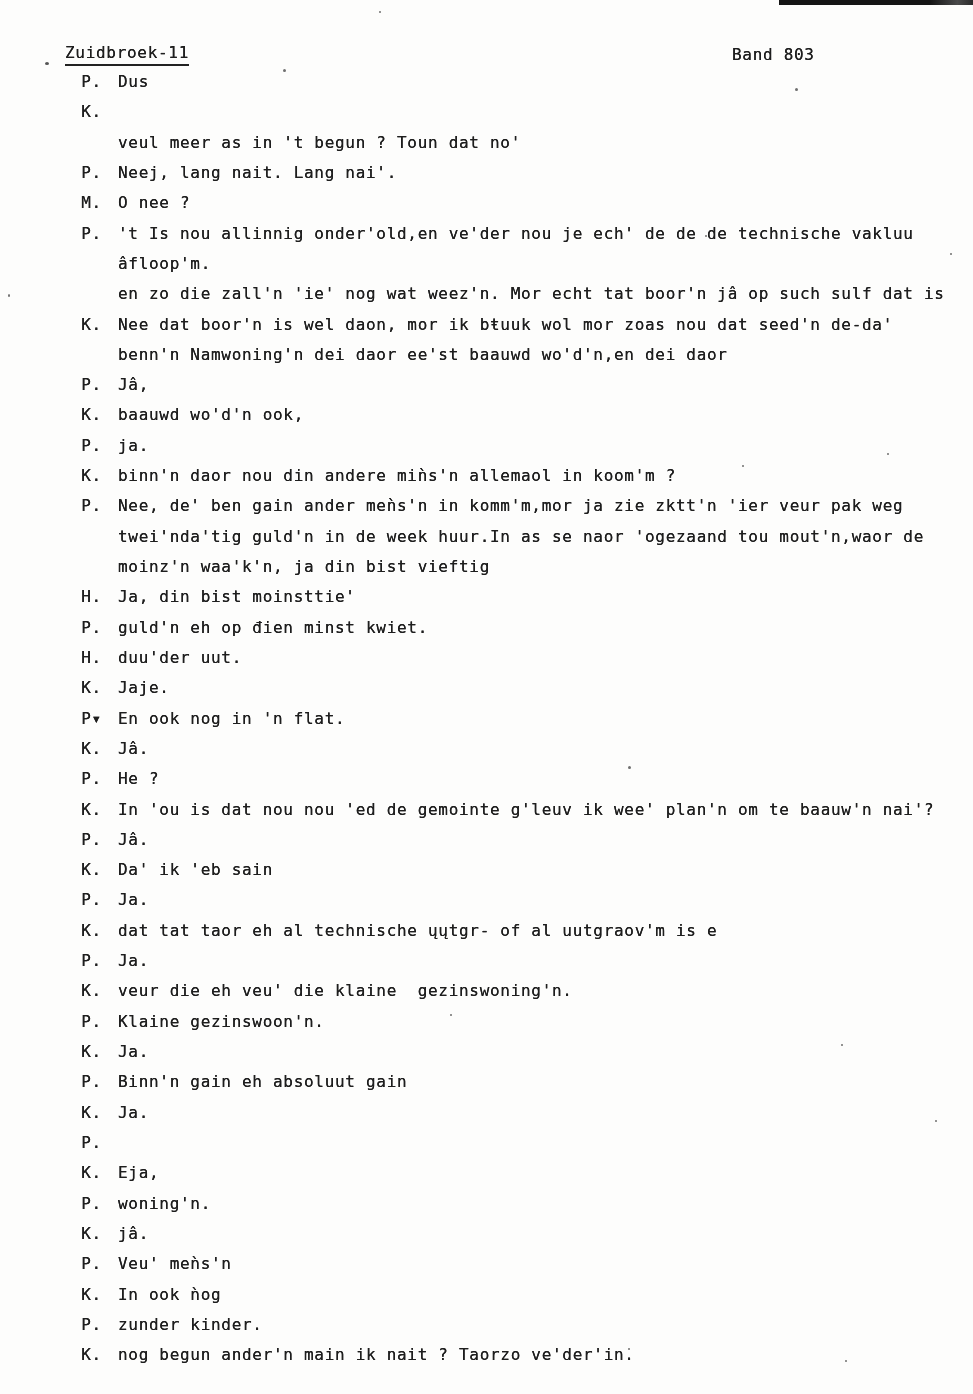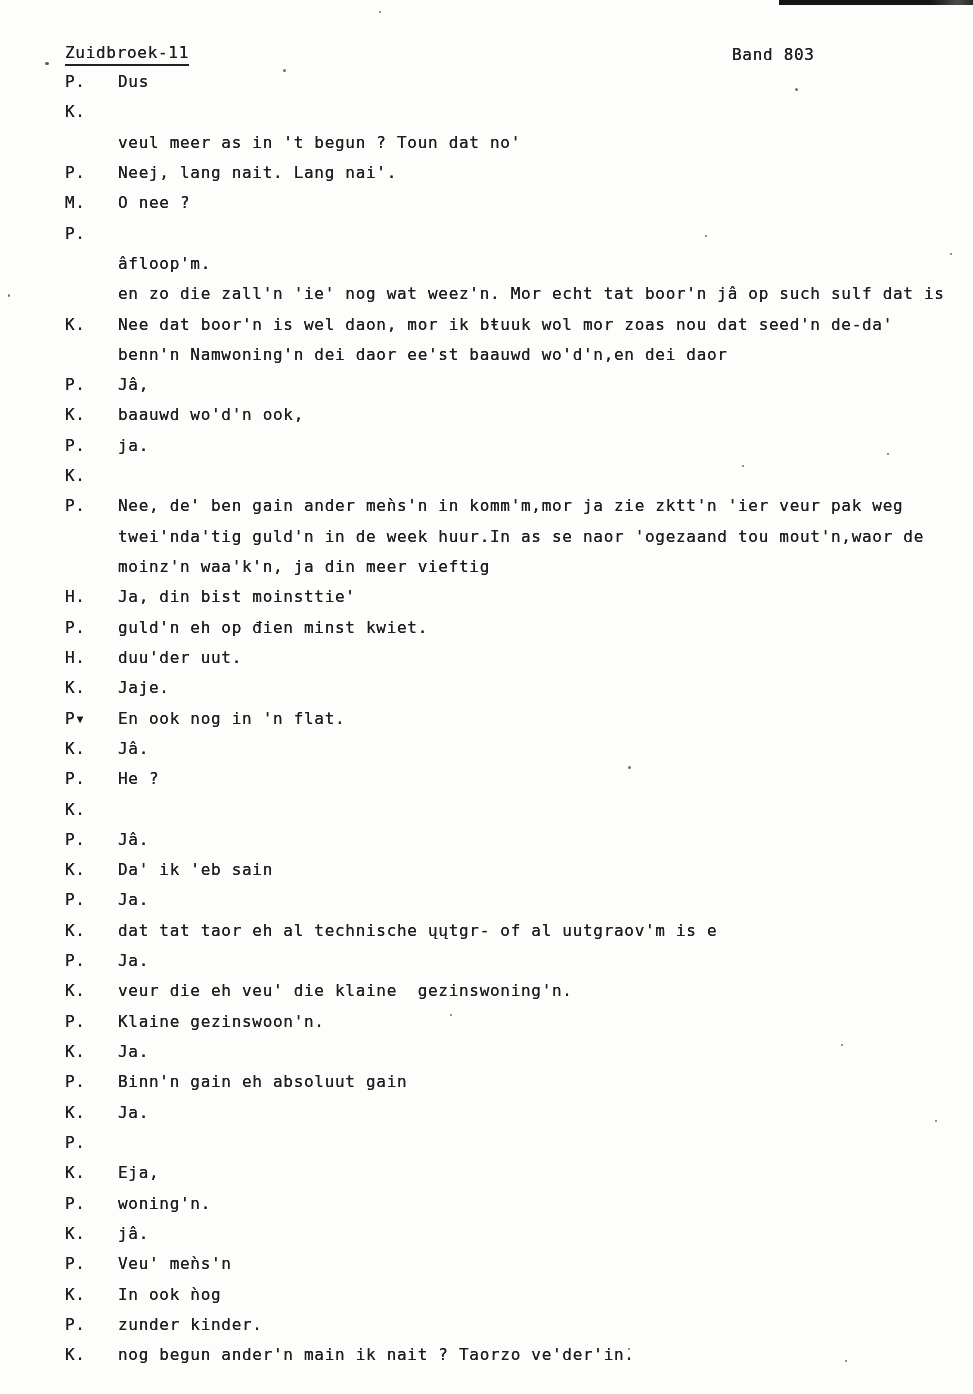--- a/index.html
+++ b/index.html
@@ -16,20 +16,21 @@
   
   .topbar {
     position: absolute; top: 0; left: 779px; right: 0; height: 5px;
     background: linear-gradient(to right, #151515 0 78%, #4a4a4a 92%, #2a2a2a);
   }
 
   .doc-text {
     font-size: 16px;
     letter-spacing: 0.7px;
     text-shadow: 0 0 0.5px currentColor; 
+    text-align: center;
   }
 
   .title {
     position: absolute; top: 43px; left: 65px;
     border-bottom: 2px solid #222;
     padding-bottom: 2px;
   }
   .band { position: absolute; top: 45px; left: 732px; }
 
   .transcript { position: absolute; top: 72px; left: 65px; right: 6px; }
@@ -87,20 +88,21 @@
     <span class="txt">Neej, lang nait. Lang nai'.</span>
   </div>
 
   <div class="row">
     <span class="spk">M.</span>
     <span class="txt">O nee ?</span>
   </div>
 
   <div class="row">
     <span class="spk">P.</span>
+    <span class="txt">'t Is nou allinnig onder'old,en ve'der nou je ech' de de de technische vakluu</span>
   </div>
 
   <div class="row">
     <span class="spk"></span>
     <span class="txt">âfloop'm.</span>
   </div>
 
   <div class="row">
     <span class="spk"></span>
     <span class="txt">en zo die zall'n 'ie' nog wat weez'n. Mor echt tat boor'n jâ op such sulf dat is</span>
@@ -126,35 +128,36 @@
     <span class="txt">baauwd wo'd'n ook,</span>
   </div>
 
   <div class="row">
     <span class="spk">P.</span>
     <span class="txt">ja.</span>
   </div>
 
   <div class="row">
     <span class="spk">K.</span>
+    <span class="txt">binn'n daor nou din andere miǹs'n allemaol in koom'm ?</span>
   </div>
 
   <div class="row">
     <span class="spk">P.</span>
     <span class="txt">Nee, de' ben gain ander meǹs'n in komm'm,mor ja zie zktt'n 'ier veur pak weg</span>
   </div>
 
   <div class="row">
     <span class="spk"></span>
     <span class="txt">twei'nda'tig guld'n in de week huur.In as se naor 'ogezaand tou mout'n,waor de</span>
   </div>
 
   <div class="row">
     <span class="spk"></span>
-    <span class="txt">moinz'n waa'k'n, ja din meer vieftig</span>
+    <span class="txt">moinz'n waa'k'n, ja din bist vieftig</span>
   </div>
 
   <div class="row">
     <span class="spk">H.</span>
     <span class="txt">Ja, din bist moinsttie'</span>
   </div>
 
   <div class="row">
     <span class="spk">P.</span>
     <span class="txt">guld'n eh op đien minst kwiet.</span>
@@ -180,20 +183,21 @@
     <span class="txt">Jâ.</span>
   </div>
 
   <div class="row">
     <span class="spk">P.</span>
     <span class="txt">He ?</span>
   </div>
 
   <div class="row">
     <span class="spk">K.</span>
+    <span class="txt">In 'ou is dat nou nou 'ed de gemointe g'leuv ik wee' plan'n om te baauw'n nai'?</span>
   </div>
 
   <div class="row">
     <span class="spk">P.</span>
     <span class="txt">Jâ.</span>
   </div>
 
   <div class="row">
     <span class="spk">K.</span>
     <span class="txt">Da' ik 'eb sain</span>

